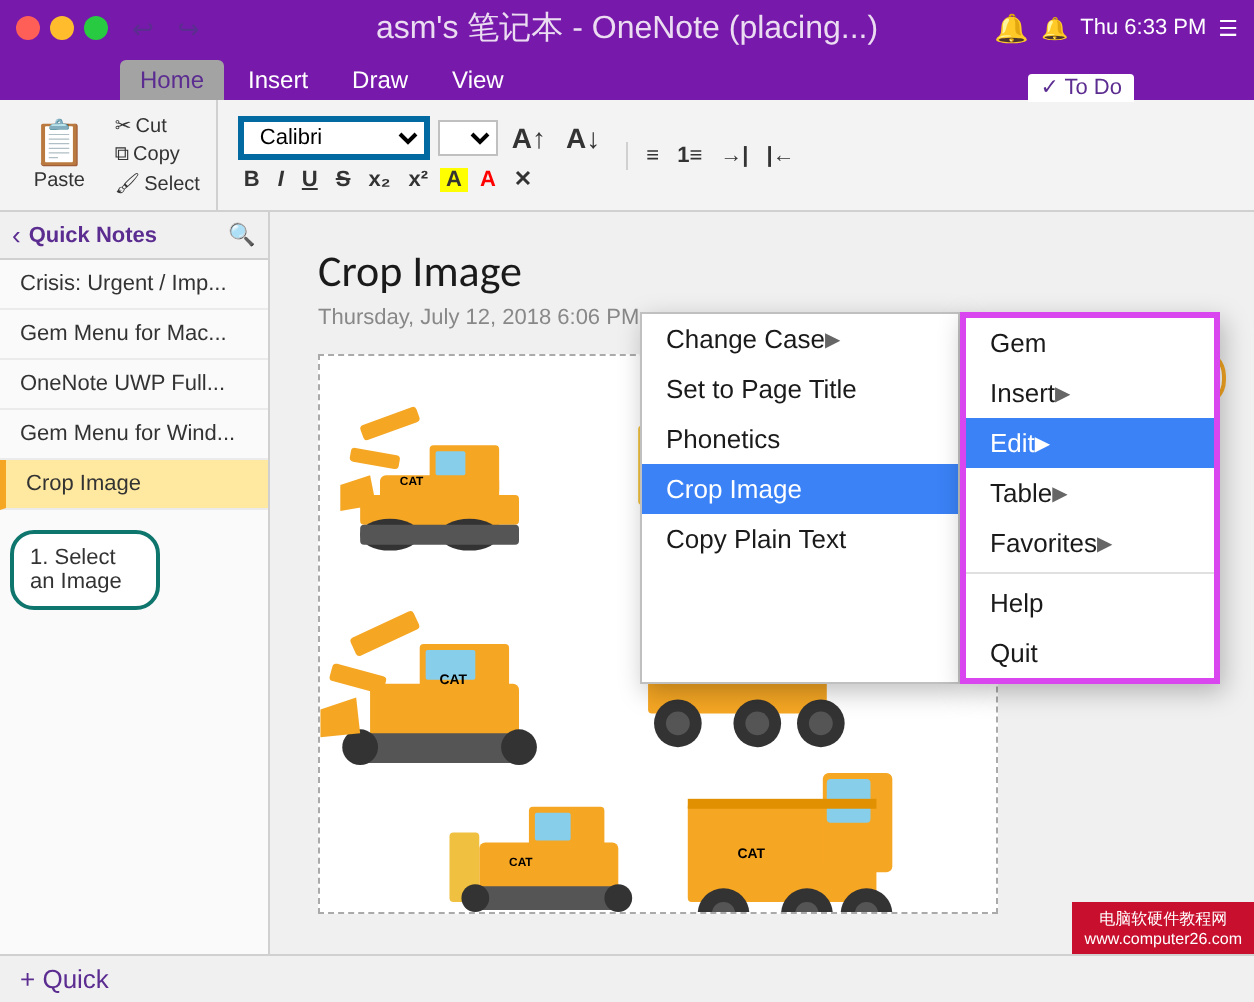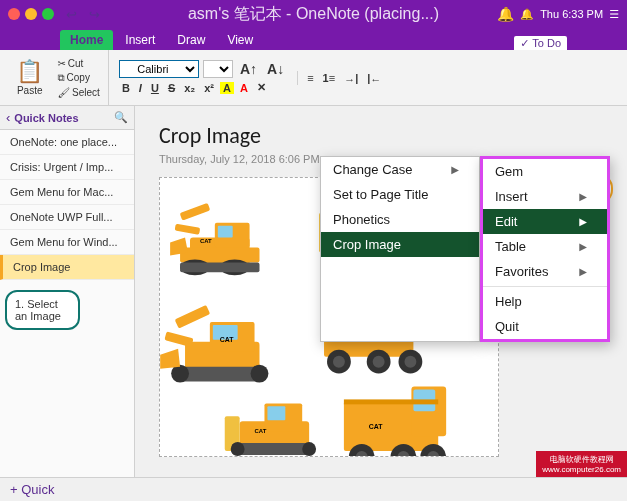--- a/index.html
+++ b/index.html
@@ -38,23 +38,23 @@
       gap: 2px;
     }
     .ribbon-tab {
       padding: 3px 10px;
       font-size: 12px;
       color: white;
       cursor: pointer;
       border-radius: 3px 3px 0 0;
     }
     .ribbon-tab.active {
-      background: #22c55e;
+      background: #a3a3a3;
       color: #5c2d91;
-      font-weight: 700;
+      font-weight: 400;
     }
 
     
     .toolbar {
       height: 56px;
       background: #f3f3f3;
       border-bottom: 1px solid #d0d0d0;
       display: flex;
       align-items: center;
       padding: 0 6px;
@@ -73,26 +73,25 @@
       align-items: center;
       padding: 2px 6px;
       font-size: 10px;
       color: #333;
       cursor: pointer;
     }
     .paste-icon { font-size: 22px; color: #5c2d91; }
     .small-btns { display: flex; flex-direction: column; gap: 1px; margin-left: 4px; }
     .small-btn { font-size: 10px; color: #333; padding: 1px 4px; cursor: pointer; display: flex; align-items: center; gap: 2px; }
     .font-selector {
-      border: 1px solid #0369a1;
+      border: 3px solid #0369a1;
       padding: 1px 4px;
       font-size: 11px;
       background: white;
-      width: 80px;
-      text-align: center;
+      width: 96px;
     }
     .font-size-selector {
       border: 1px solid #c0c0c0;
       padding: 1px 4px;
       font-size: 11px;
       background: white;
       width: 30px;
     }
     .fmt-btn { font-size: 11px; padding: 1px 3px; cursor: pointer; font-weight: bold; color: #333; }
 
@@ -212,26 +211,25 @@
       box-shadow: 2px 4px 12px rgba(0,0,0,0.25);
       min-width: 160px;
       font-size: 13px;
     }
     .menu-item {
       padding: 5px 20px 5px 12px;
       color: #1a1a1a;
       cursor: pointer;
       display: flex;
       align-items: center;
-      justify-content: space-between;
       white-space: nowrap;
       position: relative;
     }
     .menu-item.active-item {
-      background: #14532d;
+      background: #3b82f6;
       color: white;
     }
     .menu-divider { height: 1px; background: #e0e0e0; margin: 2px 0; }
     .menu-arrow { font-size: 10px; color: #666; }
     .menu-item.active-item .menu-arrow { color: white; }
 
     
     .submenu {
       background: white;
       border: 3px solid #d946ef;
@@ -358,21 +356,20 @@
 </div>
 
 <div style="display:flex;height:calc(501px - 28px - 22px - 56px - 24px);position:relative;">
 
   <div class="sidebar">
     <div class="sidebar-search">
       <span style="color:#5c2d91;font-size:13px;">‹</span>
       <span style="flex:1;color:#5c2d91;font-weight:600;">Quick Notes</span>
       <span style="color:#5c2d91;">🔍</span>
     </div>
-    <div class="sidebar-item">OneNote: one place...</div>
     <div class="sidebar-item">Crisis: Urgent / Imp...</div>
     <div class="sidebar-item">Gem Menu for Mac...</div>
     <div class="sidebar-item">OneNote UWP Full...</div>
     <div class="sidebar-item">Gem Menu for Wind...</div>
     <div class="sidebar-item active">Crop Image</div>
 
     <div class="bubble1" style="position:relative;left:5px;top:10px;background:white;border:2px solid #0f766e;border-radius:12px;padding:6px 8px;font-size:11px;width:75px;text-align:left;z-index:5;">1. Select an Image</div>
   </div>
 
   <div class="content">
@@ -502,20 +499,23 @@
       </div>
       <div class="menu-item">
         <span>Set to Page Title</span>
       </div>
       <div class="menu-item">
         <span>Phonetics</span>
       </div>
       <div class="menu-item active-item">
         <span>Crop Image</span>
       </div>
+      <div class="menu-item">
+        <span>Copy Plain Text</span>
+      </div>
     </div>
 
     <div class="submenu" style="position:relative;left:0;top:0;">
       <div class="menu-item">
         <span>Gem</span>
       </div>
       <div class="menu-item">
         <span>Insert</span>
         <span class="menu-arrow">▶</span>
       </div>

